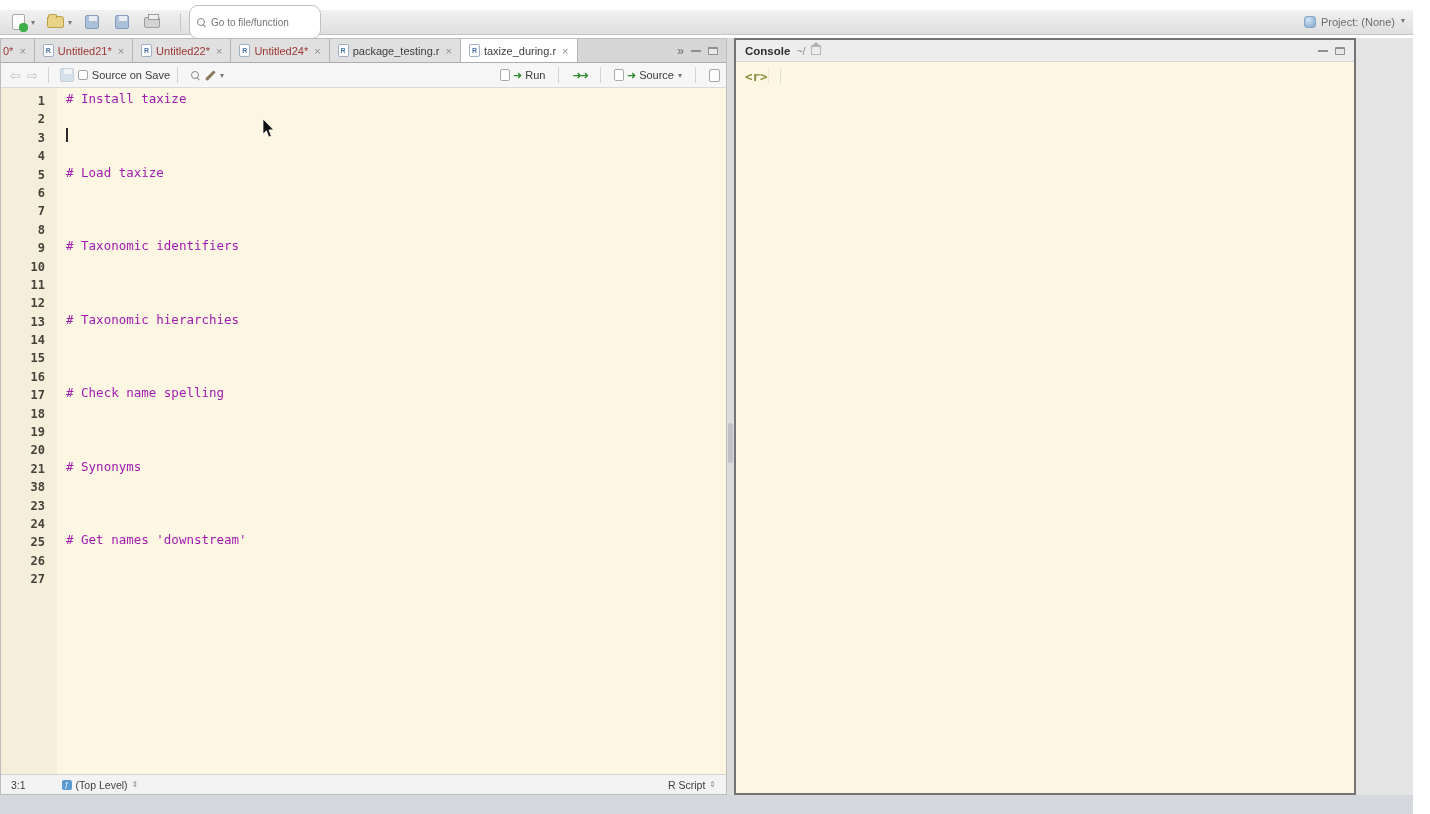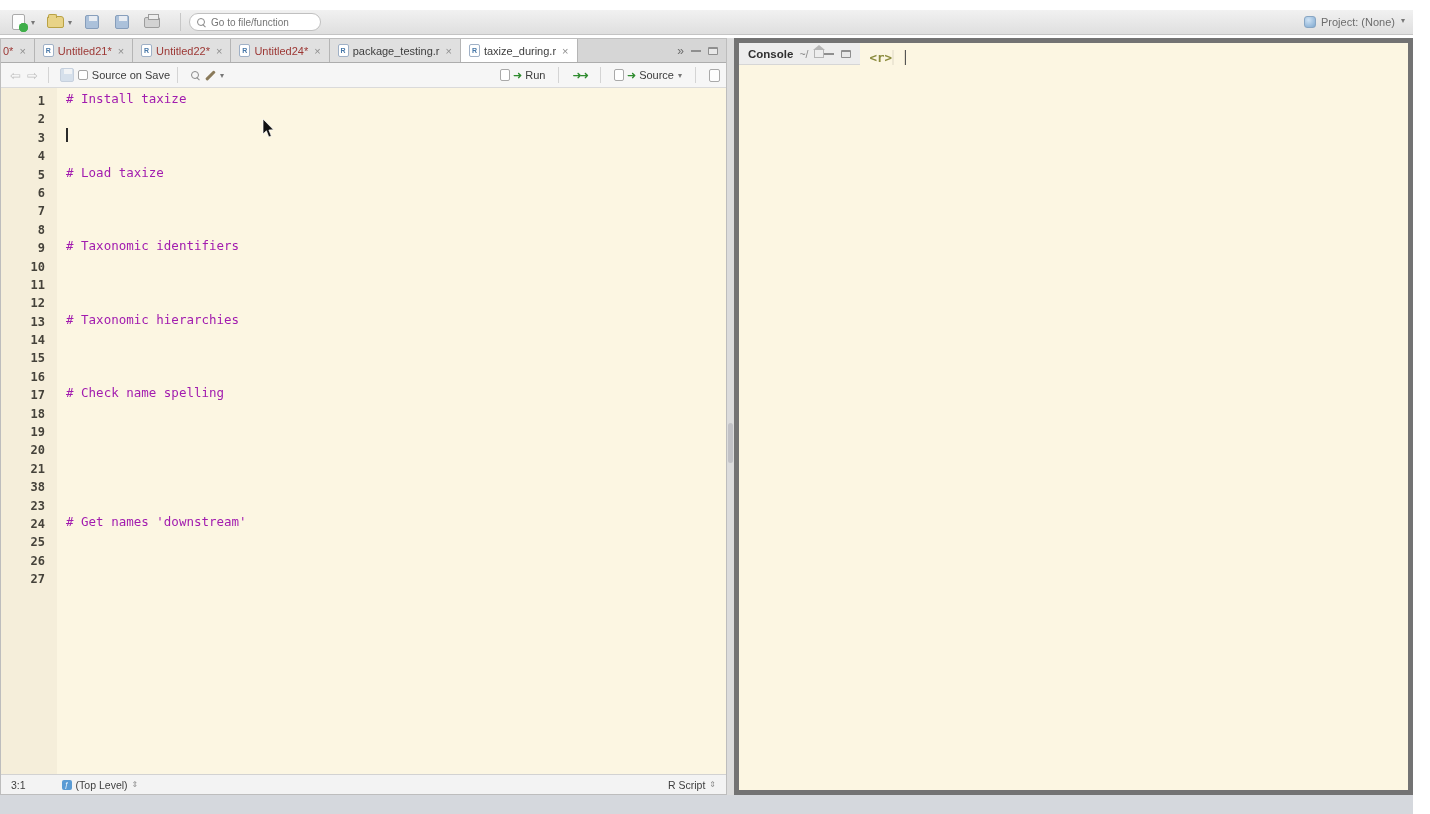--- a/index.html
+++ b/index.html
@@ -18,39 +18,39 @@
   .newfile::after { content:""; position:absolute; right:-4px; bottom:-3px; width:9px; height:9px;
     background:#3fae49; border-radius:50%; box-shadow:inset 0 0 0 2px #3fae49; }
   .folder { width:17px; height:12px; background:#e8d387; border:1px solid #b9a245; border-radius:2px 3px 2px 2px; position:relative; }
   .folder::before { content:""; position:absolute; left:0; top:-3px; width:7px; height:3px; background:#e8d387; border:1px solid #b9a245; border-bottom:none; border-radius:2px 2px 0 0; }
   .floppy { width:14px; height:14px; background:#9db8d8; border:1px solid #6f8cb0; border-radius:2px; position:relative; opacity:.8; }
   .floppy::before { content:""; position:absolute; left:3px; top:0; width:8px; height:5px; background:#e9eef5; }
   .printer { width:16px; height:11px; background:#d3d3d3; border:1px solid #9d9d9d; border-radius:2px; position:relative; }
   .printer::before { content:""; position:absolute; left:3px; top:-4px; width:9px; height:4px; background:#eee; border:1px solid #9d9d9d; }
   .tb-sep { width:1px; height:18px; background:#c7c7c7; margin:0 8px; }
   #goto-box { display:flex; align-items:center; gap:5px; width:132px; height:18px;
-    background:#fff; border:1px solid #c0c0c0; border-radius:9px; padding:0 7px; }
+    background:#fff; border:1px solid #c0c0c0; border-radius:9px; padding:16px 7px; }
   #goto-box input { border:none; outline:none; width:100%; font-size:10px; color:#999;
     font-family:"Liberation Sans",sans-serif; background:transparent; }
   .mag { width:9px; height:9px; position:relative; flex:none; }
   .mag::before { content:""; position:absolute; left:0; top:0; width:6px; height:6px; border:1.4px solid #8a8a8a; border-radius:50%; }
   .mag::after { content:""; position:absolute; left:6px; top:6px; width:4px; height:1.4px; background:#8a8a8a; transform:rotate(45deg); transform-origin:0 0; }
   #project-btn { margin-left:auto; display:flex; gap:5px; color:#6c6c6c; font-size:11px; }
   .cube { width:12px; height:12px; background:radial-gradient(circle at 35% 30%, #cfe3f5, #7fa8cf); border-radius:3px; border:1px solid #88a6c4; }
 
   
   #workspace { position:absolute; left:0; top:38px; width:1413px; height:757px; background:#e4e4e4; }
   #bottom-strip { position:absolute; left:0; top:795px; width:1413px; height:19px; background:#d5d8dd; }
 
   #source-pane { position:absolute; left:0; top:0; width:727px; height:757px; background:#fcf6e2;
     border:1px solid #bdbdbd; display:flex; flex-direction:column; }
   #splitter { position:absolute; left:727px; top:0; width:7px; height:757px; background:#dcdcdc; }
   #splitter .thumb { position:absolute; left:1px; top:385px; width:5px; height:40px; background:#c2c2c6; border-radius:3px; }
-  #console-pane { position:absolute; left:734px; top:0; width:679px; height:757px; background:#fcf6e2;
-    border:5px solid #737373; display:flex; }
+  #console-pane { position:absolute; left:734px; top:0; width:622px; height:757px; background:#fcf6e2;
+    border:2px solid #737373; display:flex; flex-direction:column; }
 
   
   #tab-bar { height:24px; background:#d6d6d6; border-bottom:1px solid #adadad; display:flex; align-items:stretch; overflow:hidden; flex:none; }
   .tab { display:flex; align-items:center; gap:4px; padding:0 8px; background:#e0e0e0;
     border-right:1px solid #b5b5b5; font-size:11px; color:#3d3d3d; white-space:nowrap; }
   .tab.partial { padding-left:2px; }
   .tab.active { background:#ffffff; }
   .tab.modified .tab-label { color:#9c3734; }
   .tab-close { color:#8e8e8e; font-size:11px; margin-left:2px; }
   .rdoc { width:11px; height:13px; background:#fff; border:1px solid #9fb0c6; border-radius:2px;
@@ -274,20 +274,21 @@
             <div class="cl"><span></span></div>
             <div class="cl"><span></span></div>
             <div class="cl"><span># Taxonomic hierarchies</span></div>
             <div class="cl"><span></span></div>
             <div class="cl"><span></span></div>
             <div class="cl"><span></span></div>
             <div class="cl"><span># Check name spelling</span></div>
             <div class="cl"><span></span></div>
             <div class="cl"><span></span></div>
             <div class="cl"><span></span></div>
+            <div class="cl"><span># Synonyms</span></div>
             <div class="cl"><span></span></div>
             <div class="cl"><span></span></div>
             <div class="cl"><span></span></div>
             <div class="cl"><span># Get names 'downstream'</span></div>
             <div class="cl"><span></span></div>
             <div class="cl"><span></span></div>
           </div>
       </div>
 
       <div id="source-status">

